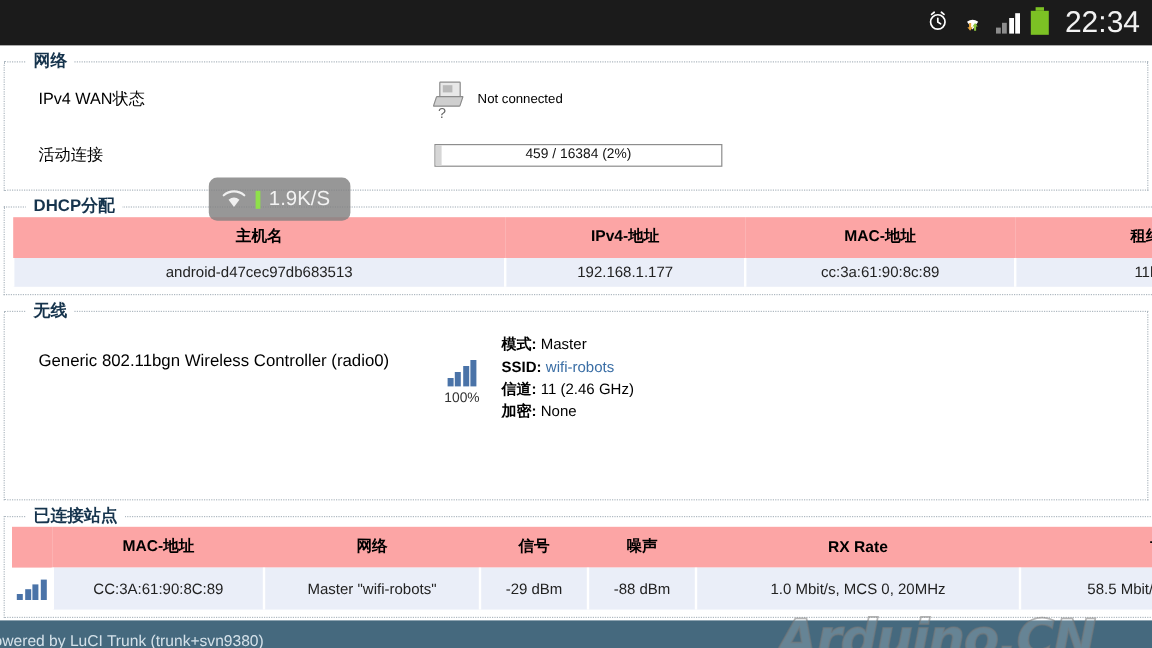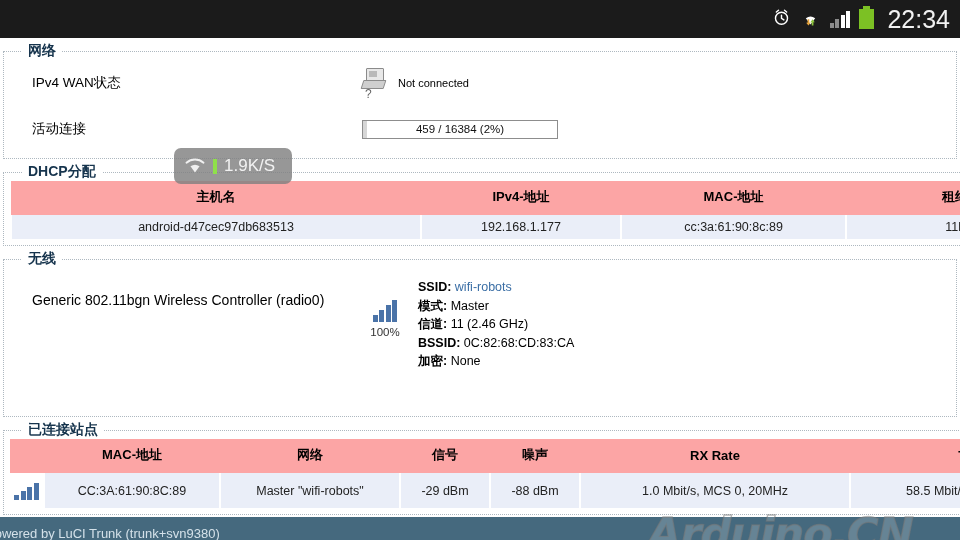--- a/index.html
+++ b/index.html
@@ -170,21 +170,21 @@
     border-radius: 1px;
     transform: skewX(-18deg);
   }
   .pcicon .qm {
     position: absolute; left: 3px; top: 19px;
     font-size: 12px; color: #666;
   }
   .notconn-text { font-size: 11px; }
 
   .progbar {
-    width: 196px; height: 19px;
+    width: 240px; height: 19px;
     border: 1px solid #8d8d8d;
     background: #fff;
     position: relative;
     box-sizing: border-box;
   }
   .progbar .fill {
     position: absolute; left: 0; top: 0; bottom: 0;
     width: 2%;
     background: #d6d6d6;
   }
@@ -393,34 +393,30 @@
           <div class="sigbars">
             <i style="height:7px"></i>
               <i style="height:12px"></i>
               <i style="height:17px"></i>
               <i style="height:22px"></i>
           </div>
           <div class="sigpct">100%</div>
         </div>
         <div class="wifilines">
           <div>
+            <b>模式:</b>
+            <span>Master</span>
+          </div>
+          <div>
             <b>SSID:</b>
             <span class="linkish">wifi-robots</span>
           </div>
           <div>
-            <b>模式:</b>
-            <span>Master</span>
-          </div>
-          <div>
             <b>信道:</b>
             <span>11 (2.46 GHz)</span>
-          </div>
-          <div>
-            <b>BSSID:</b>
-            <span>0C:82:68:CD:83:CA</span>
           </div>
           <div>
             <b>加密:</b>
             <span>None</span>
           </div>
         </div>
       </div>
     </div>
   </fieldset>
 

